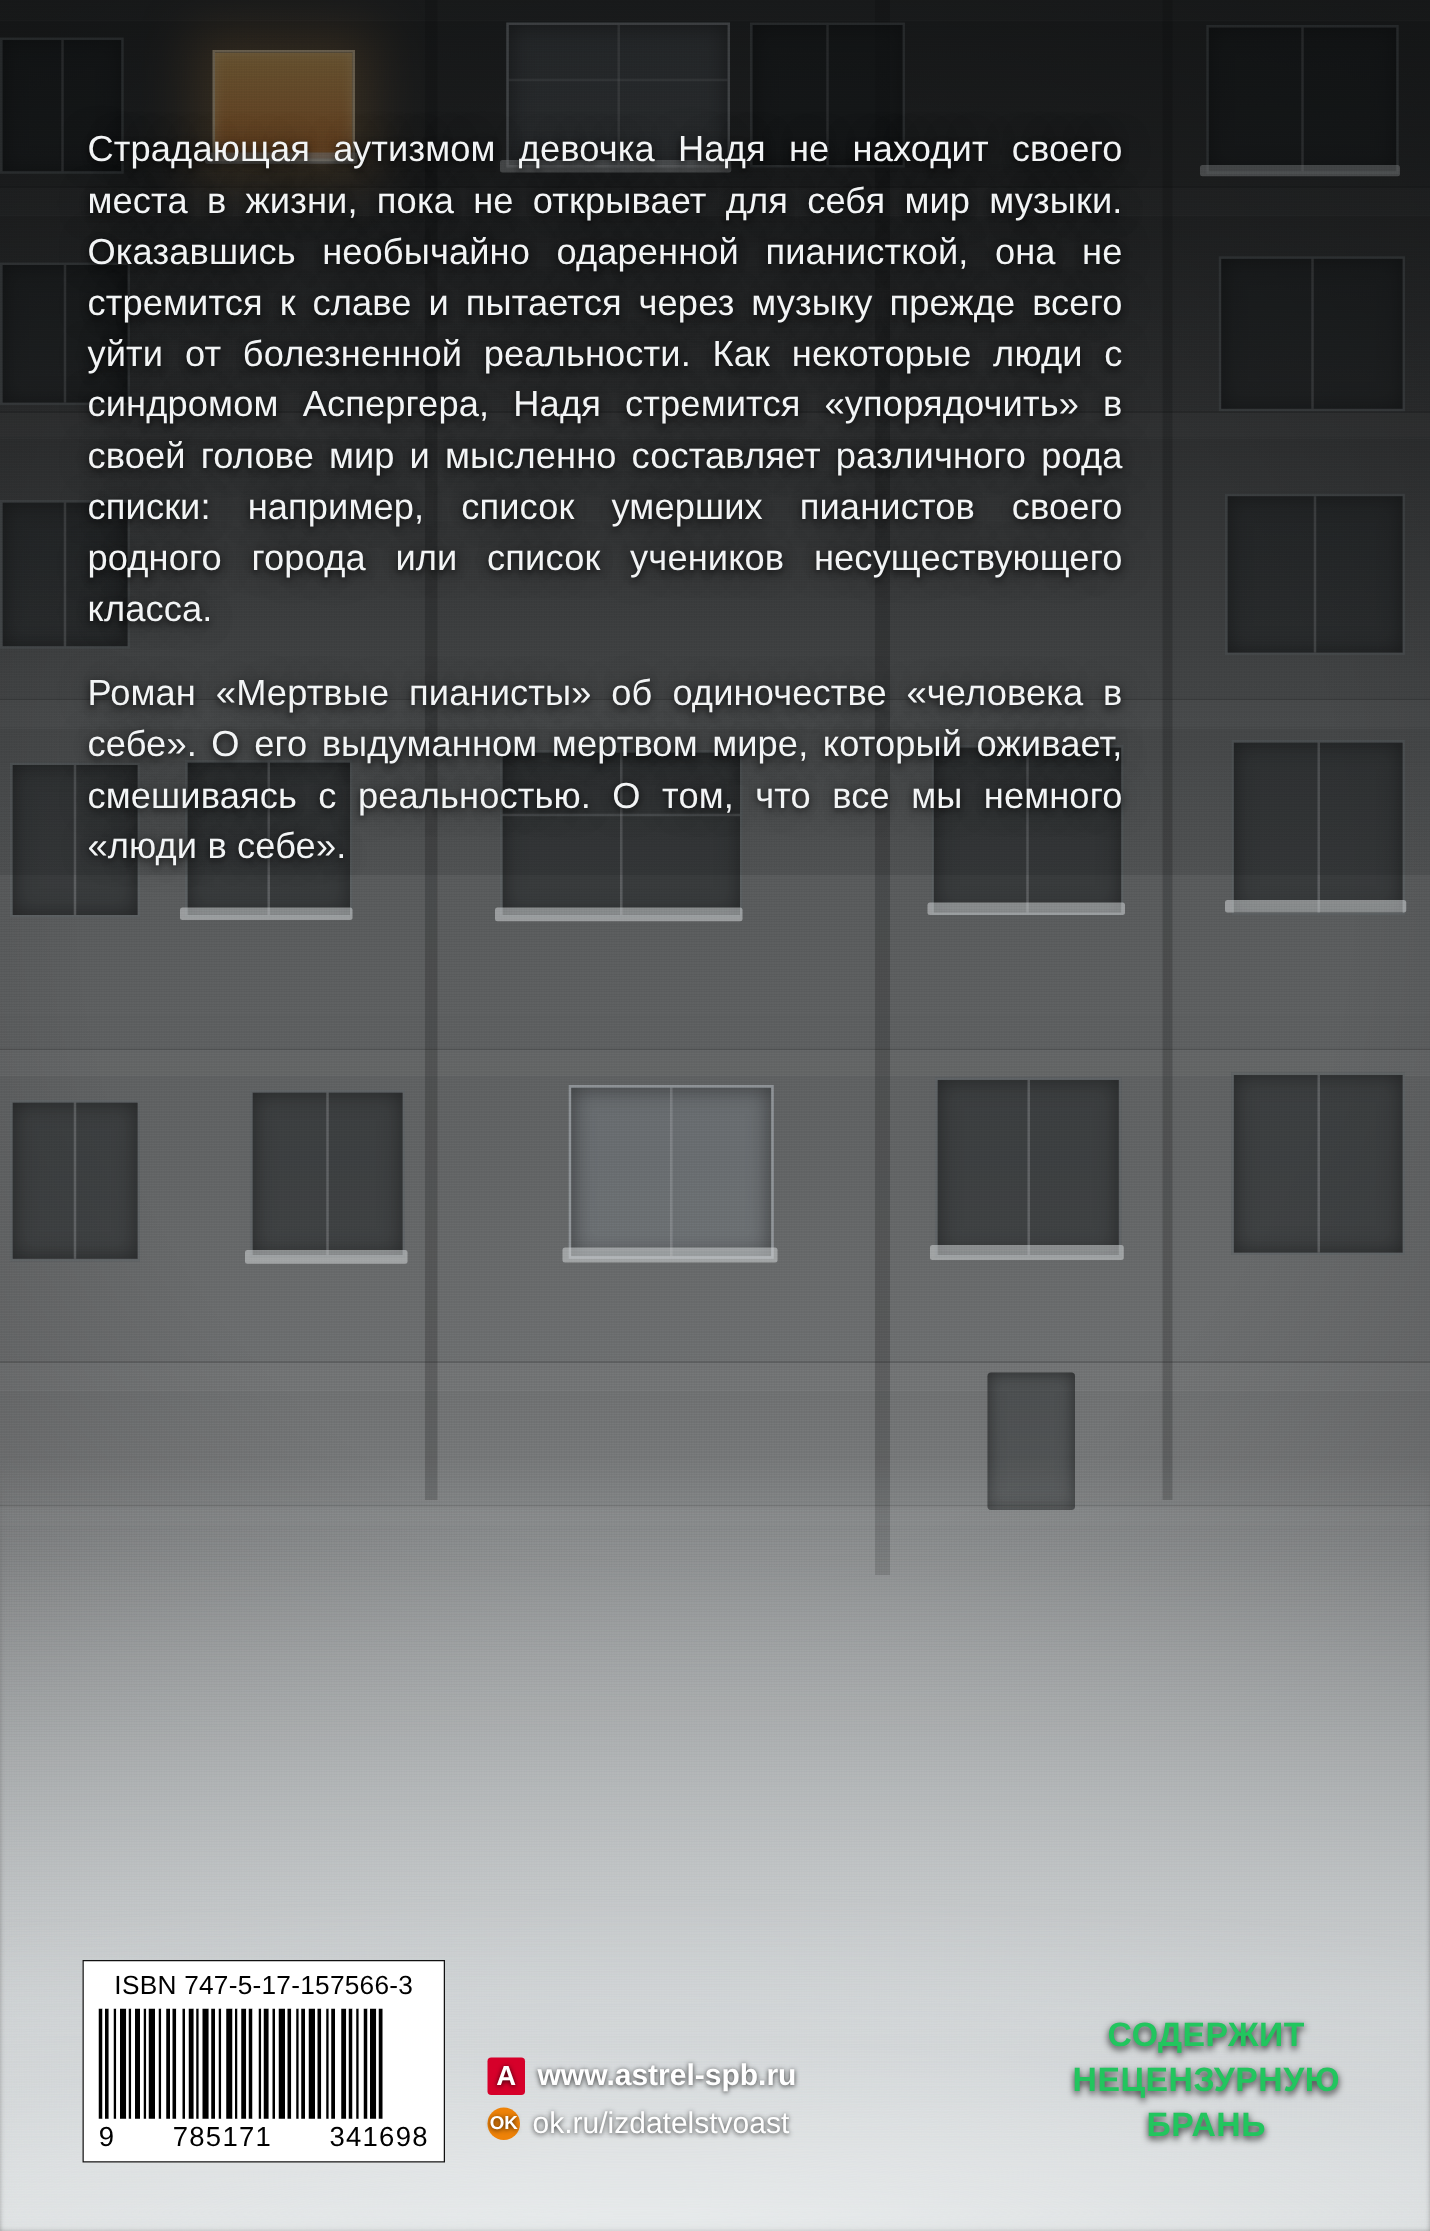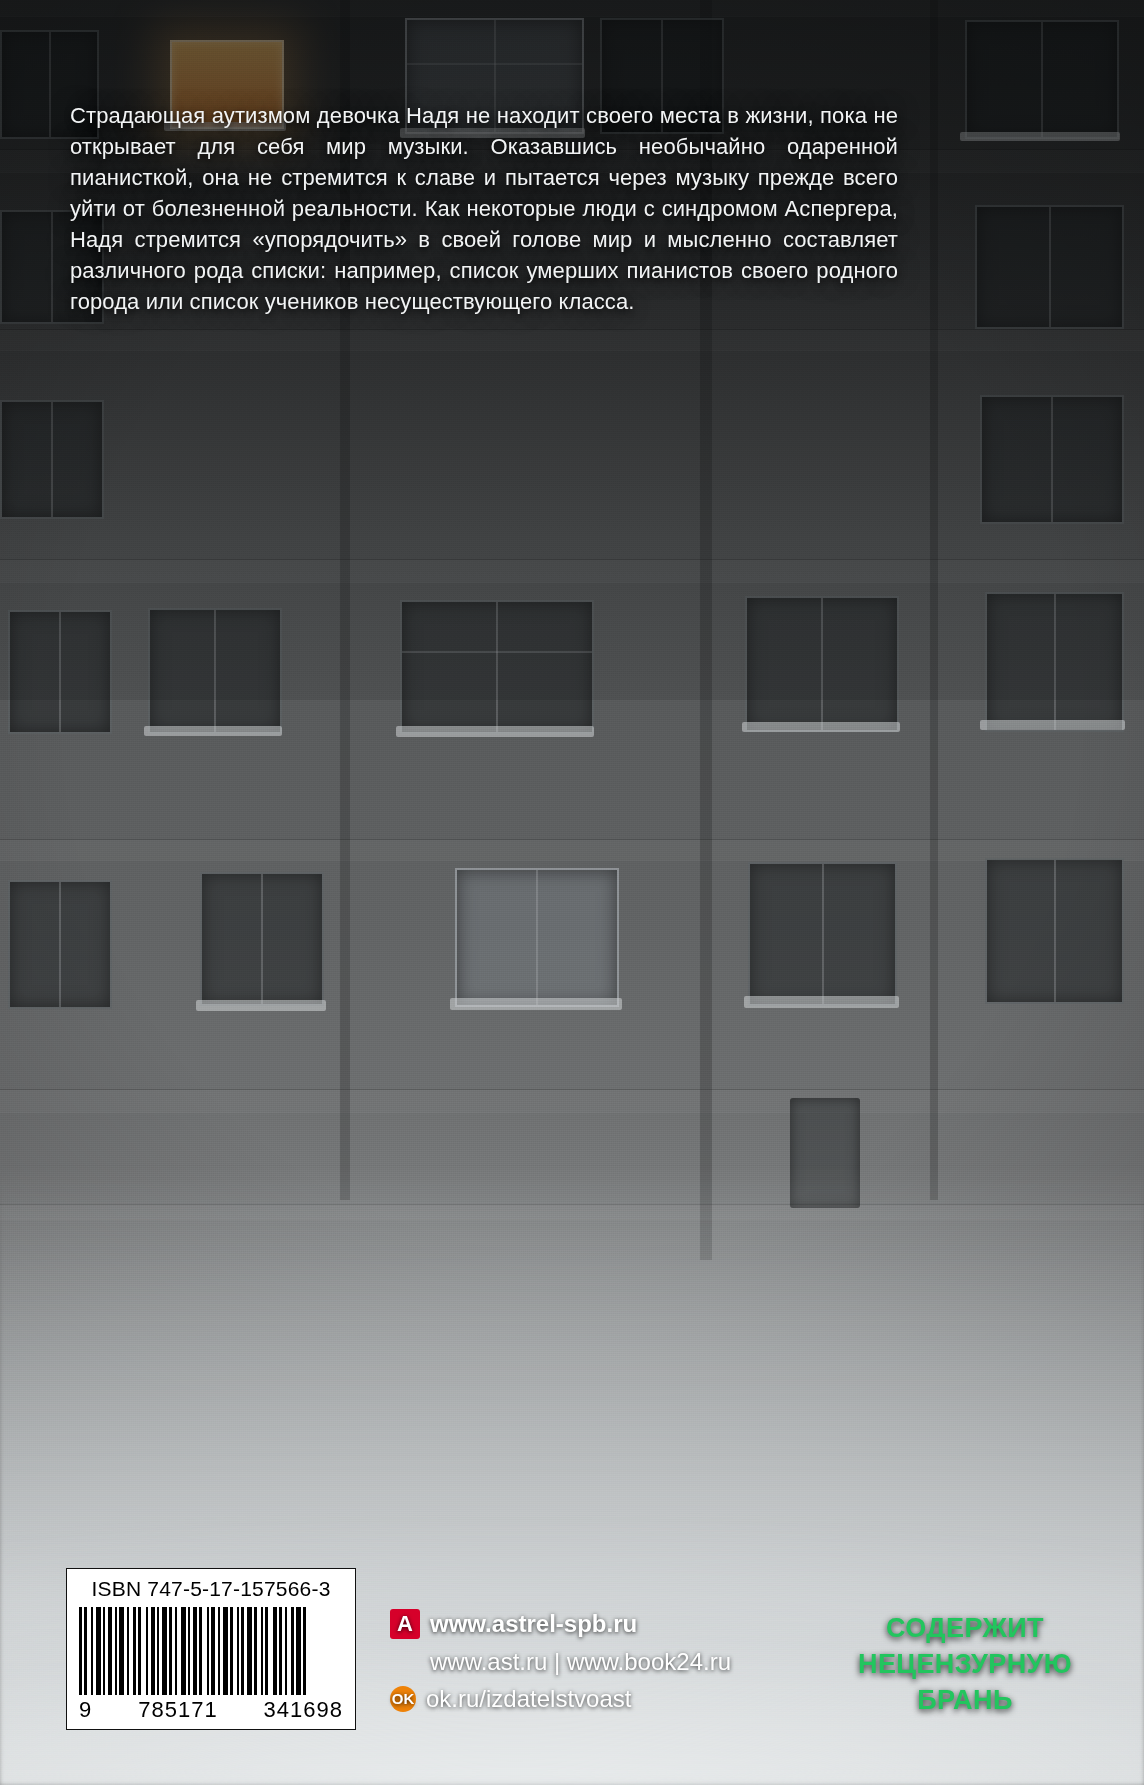--- a/index.html
+++ b/index.html
@@ -125,21 +125,21 @@
   .blurb {
     position: absolute;
     left: 70px;
     top: 100px;
     width: 828px;
     color: #f2f4f5;
     text-shadow: 0 2px 6px rgba(0,0,0,0.75), 0 0 22px rgba(0,0,0,0.55);
   }
   .blurb p {
     margin: 0 0 26px 0;
-    font-size: 22px;
+    font-size: 29px;
     line-height: 1.41;
     text-align: justify;
     letter-spacing: 0.1px;
     font-weight: 400;
   }
   .blurb p:last-child { margin-bottom: 0; }
 
   
   .isbn-box {
     position: absolute;
@@ -344,20 +344,21 @@
     <div class="slab" style="left:0; top:1205px; width:1144px; height:14px;"></div>
   </div>
 
   <div class="topshade"></div>
   <div class="fog"></div>
   <div class="fog2"></div>
   <div class="grain"></div>
 
   <div class="blurb">
     <p>Страдающая аутизмом девочка Надя не находит своего места в жизни, пока не открывает для себя мир музыки. Оказавшись необычайно одаренной пианисткой, она не стремится к славе и пытается через музыку прежде всего уйти от болезненной реальности. Как некоторые люди с синдромом Аспергера, Надя стремится «упорядочить» в своей голове мир и мысленно составляет различного рода списки: например, список умерших пианистов своего родного города или список учеников несуществующего класса.</p>
+    <p>Роман «Мертвые пианисты» об одиночестве «человека в себе». О его выдуманном мертвом мире, который оживает, смешиваясь с реальностью. О том, что все мы немного «люди в себе».</p>
   </div>
 
   <div class="isbn-box">
     <div class="isbn-text">ISBN 747-5-17-157566-3</div>
     <div class="barcode">
       <i style="width:3px"></i>
         <i style="width:2px;background:#fff"></i>
         <i style="width:3px"></i>
       <i style="width:4px;background:#fff"></i>
         <i style="width:2px"></i>
@@ -438,24 +439,20 @@
       <span>341698</span>
     </div>
   </div>
 
   <div class="publisher">
     <div class="pub-row">
       <span class="logo-a">A</span>
       <span class="txt">www.astrel-spb.ru</span>
     </div>
     <div class="pub-row">
-      <span class="spacer-icon"></span>
-      <span class="txt normal">www.ast.ru | www.book24.ru</span>
-    </div>
-    <div class="pub-row">
       <span class="logo-ok">OK</span>
       <span class="txt normal">ok.ru/izdatelstvoast</span>
     </div>
   </div>
 
   <div class="warning">
     <div>СОДЕРЖИТ</div>
     <div>НЕЦЕНЗУРНУЮ</div>
     <div>БРАНЬ</div>
   </div>

